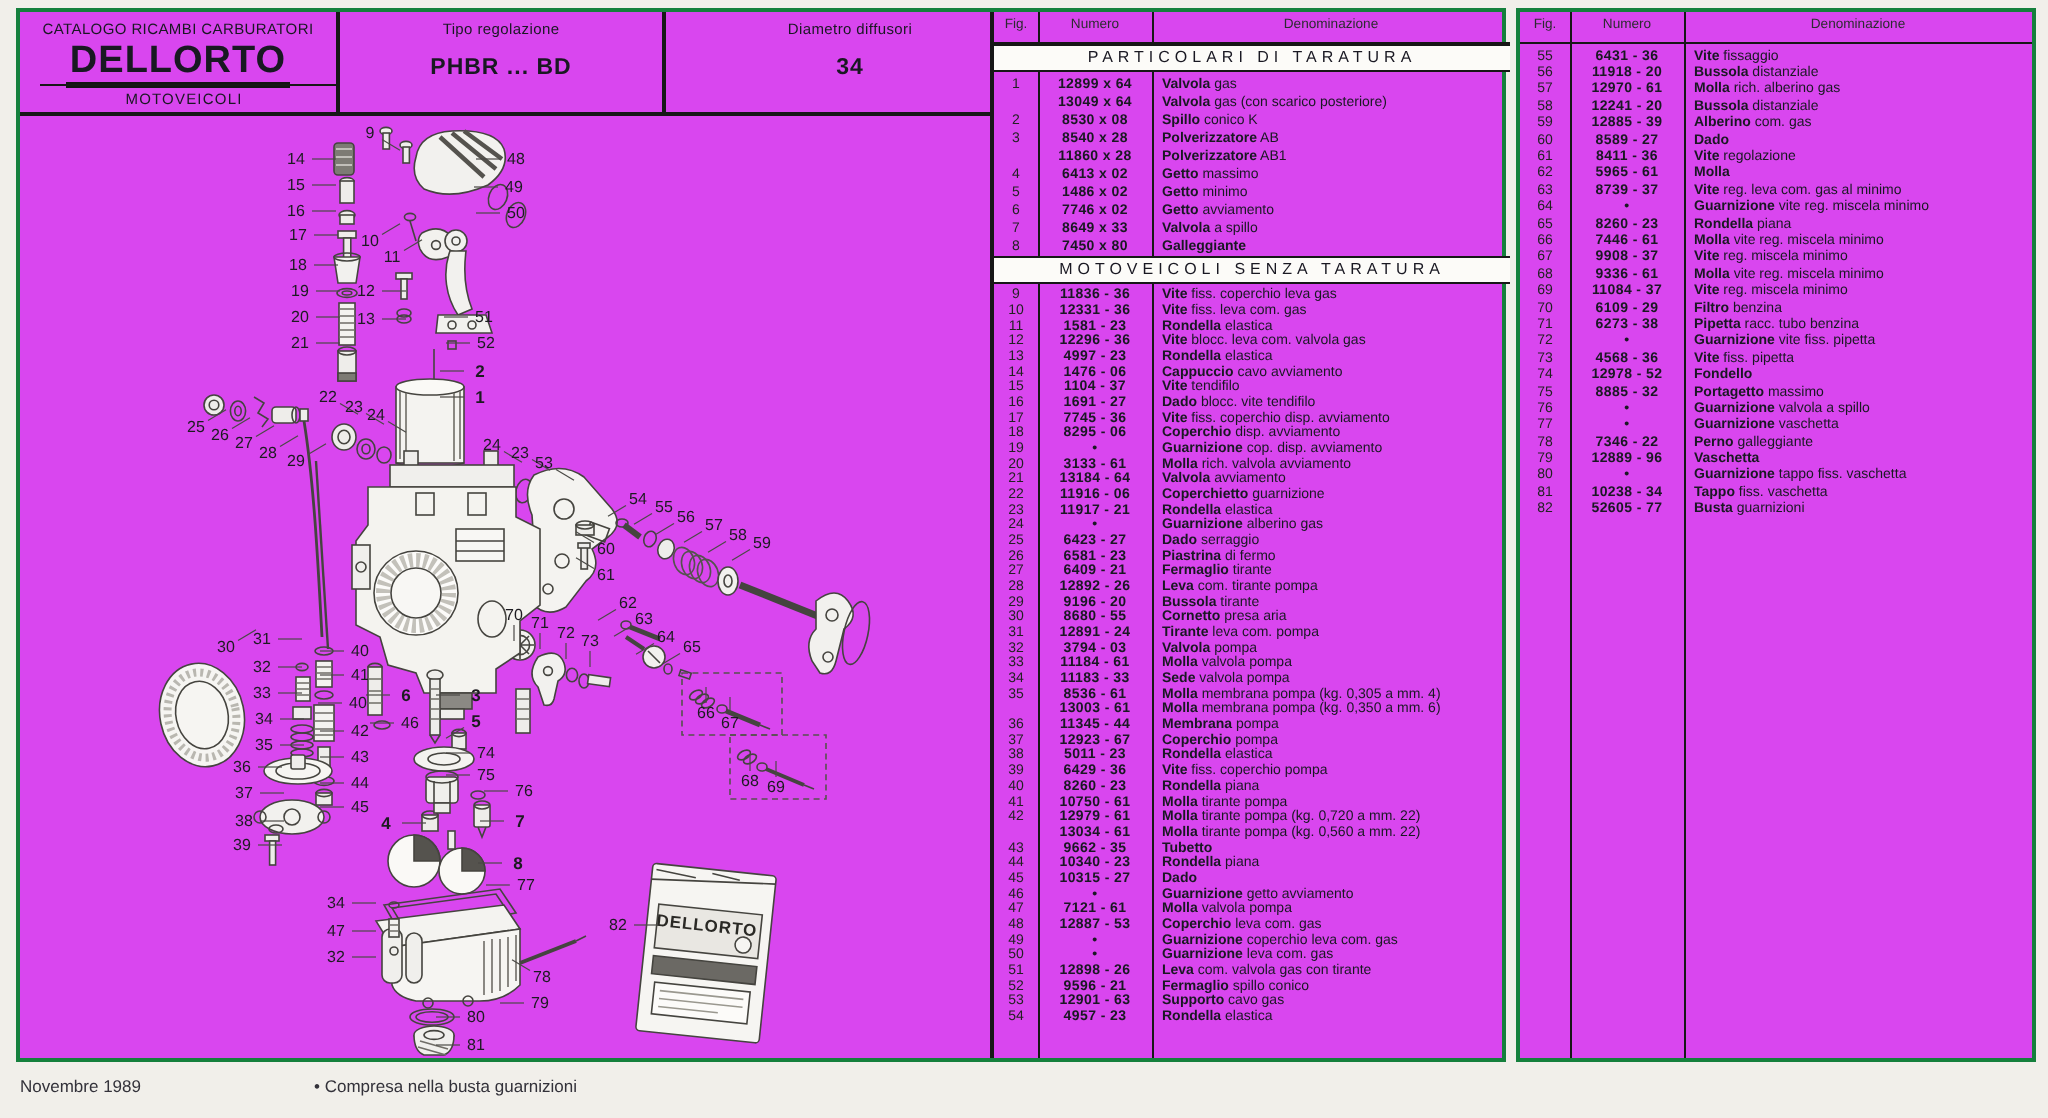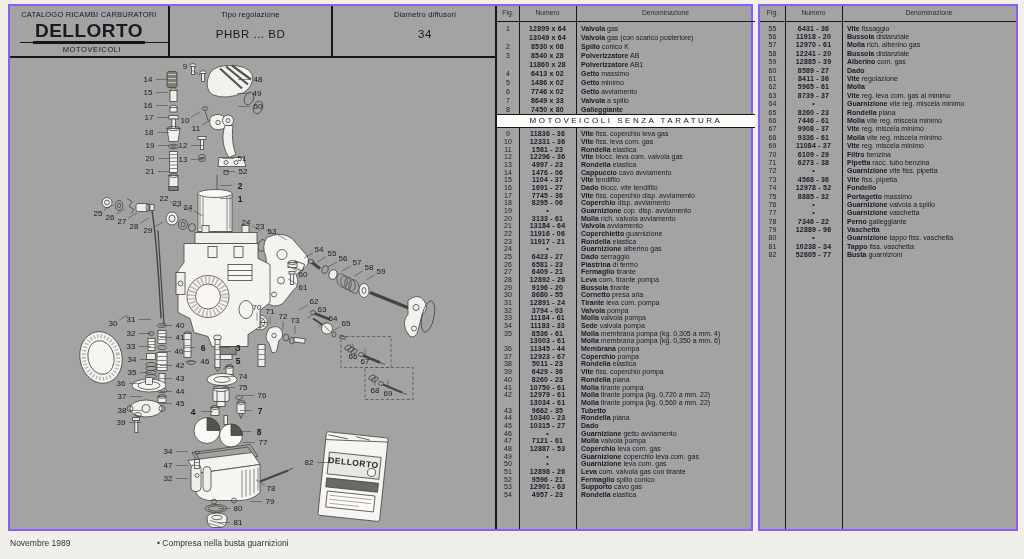--- a/index.html
+++ b/index.html
@@ -1,28 +1,28 @@
 <!DOCTYPE html>
 <html><head>
 <meta charset="utf-8">
 <style>
   html,body{margin:0;padding:0;}
   body{width:1024px;height:559px;position:relative;background:#f1efea;
        font-family:"Liberation Sans",sans-serif;color:#191822;overflow:hidden;}
-  .panel{position:absolute;background:#a3a3a3;border:2px solid #8b5cf6;box-sizing:border-box;}
+  .panel{position:absolute;background:#d946ef;border:2px solid #15803d;box-sizing:border-box;}
   #left-panel{left:8px;top:4px;width:745px;height:527px;}
   #right-panel{left:758px;top:4px;width:260px;height:527px;}
 
   
   #header-block{position:absolute;left:0;top:0;width:487px;height:50px;
       border-bottom:2px solid #171717;display:grid;grid-template-columns:160px 163px 1fr;}
   .hcell{border-right:2px solid #171717;position:relative;}
   .hcell:last-child{border-right:none;margin-left:20px;}
   .hcell .lab{font-size:7.5px;text-align:center;padding-top:4px;letter-spacing:.2px;}
-  .hcell .val{font-size:11.5px;font-weight:normal;text-align:center;margin-top:9px;letter-spacing:.5px;}
+  .hcell .val{font-size:11.5px;font-weight:bold;text-align:center;margin-top:9px;letter-spacing:.5px;}
   #brand-cell .brand{font-size:19px;font-weight:bold;text-align:center;margin-top:1px;
       letter-spacing:.5px;font-stretch:condensed;}
   #brand-cell .brand span{border-bottom:3px solid #141414;padding:0 2px 0 2px;}
   #brand-cell .division{position:absolute;bottom:0;left:10px;right:0;border-top:1.5px solid #171717;
       font-size:7.5px;text-align:center;padding:2px 4px 2px 0;letter-spacing:.6px;}
 
   
   .ptable{position:absolute;top:0;bottom:0;font-size:7px;line-height:1;}
   #mid-table{left:485px;width:258px;border-left:2px solid #171717;}
   #right-table{left:0;right:0;}
@@ -571,20 +571,21 @@
 
   <div class="ptable" id="mid-table">
     <div class="vline" style="left:22px"></div>
     <div class="vline" style="left:79px"></div>
     <div class="thead">
       <span class="fig">Fig.</span>
       <span class="num">Numero</span>
       <span class="den">Denominazione</span>
     </div>
     <div id="left-rows">
+        <div class="sec-title">PARTICOLARI DI TARATURA</div>
         <div class="rows s1">
           <div class="prow ">
             <span class="fig">1</span>
             <span class="num">12899 x 64</span>
             <span class="den"><b>Valvola</b> gas</span>
           </div>
           <div class="prow ">
             <span class="fig"></span>
             <span class="num">13049 x 64</span>
             <span class="den"><b>Valvola</b> gas (con scarico posteriore)</span>

